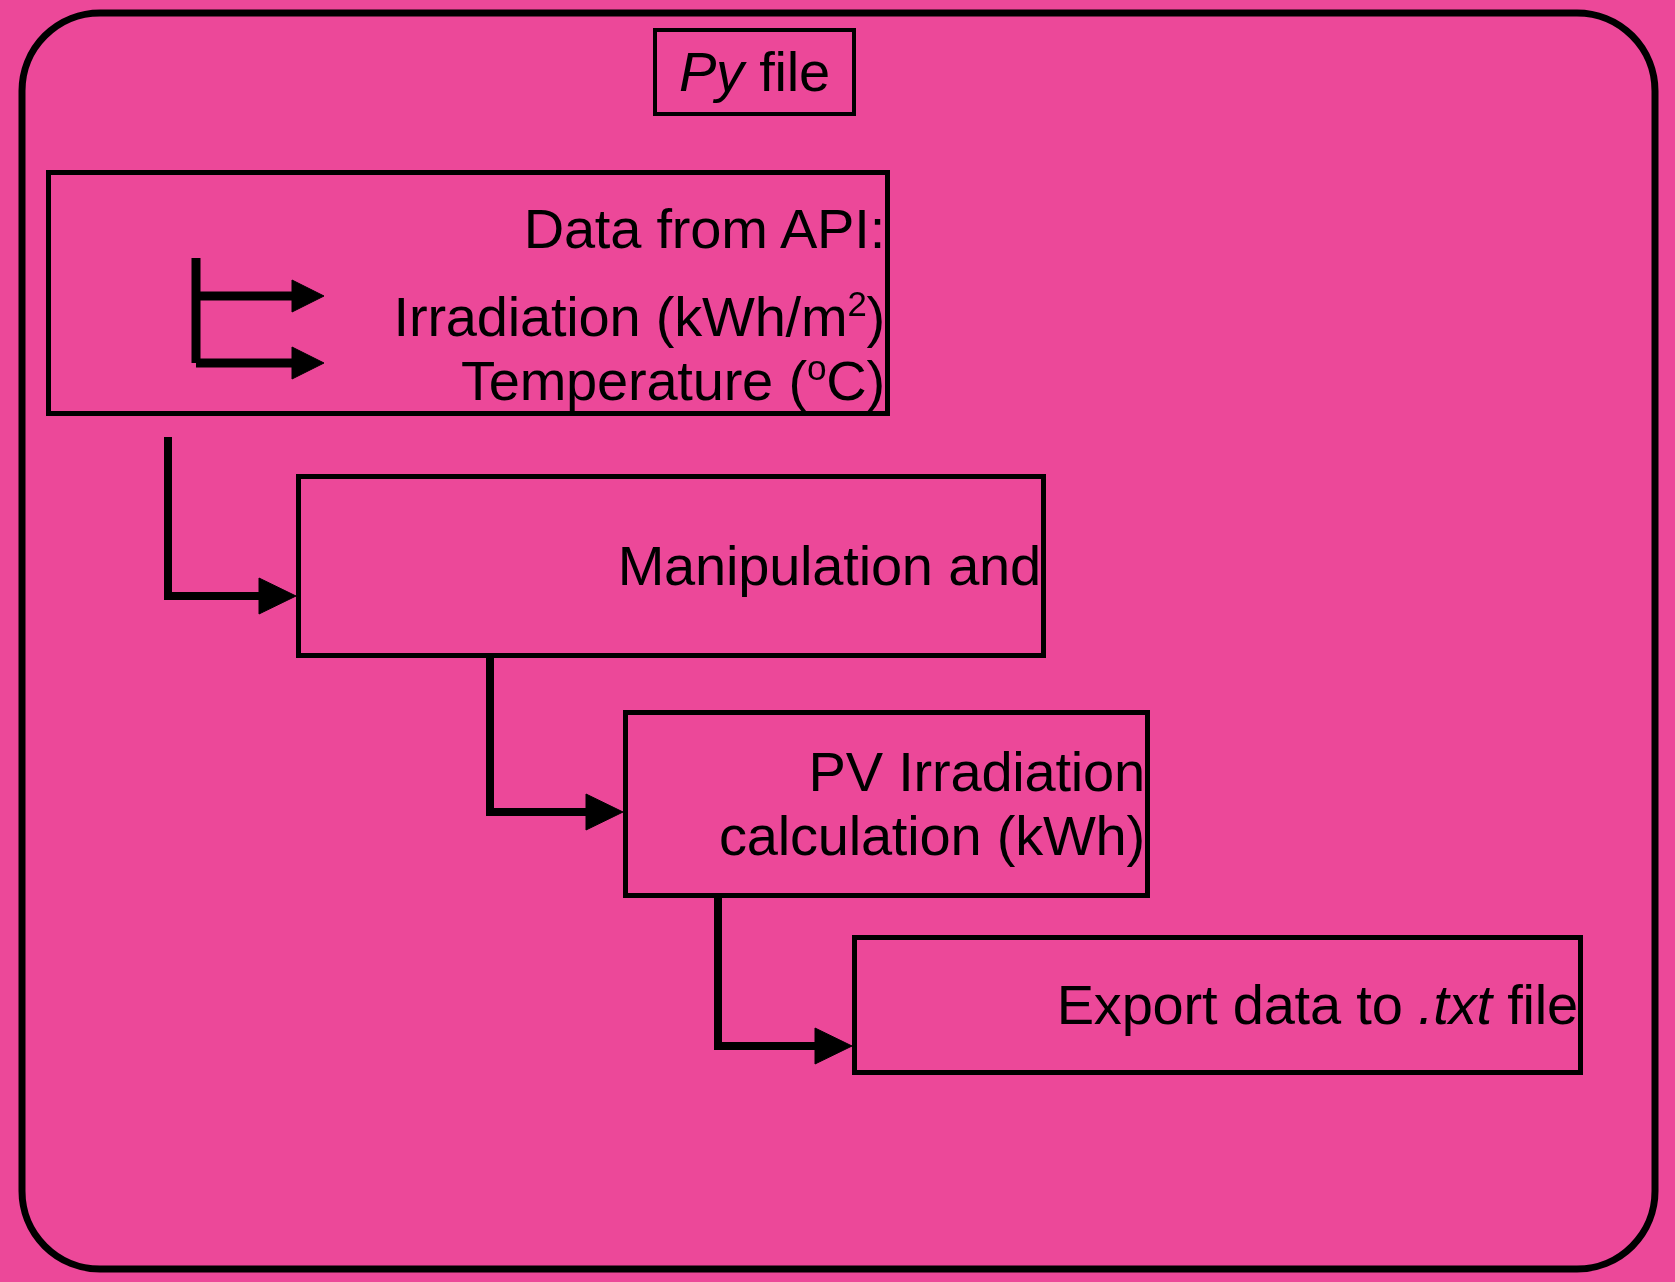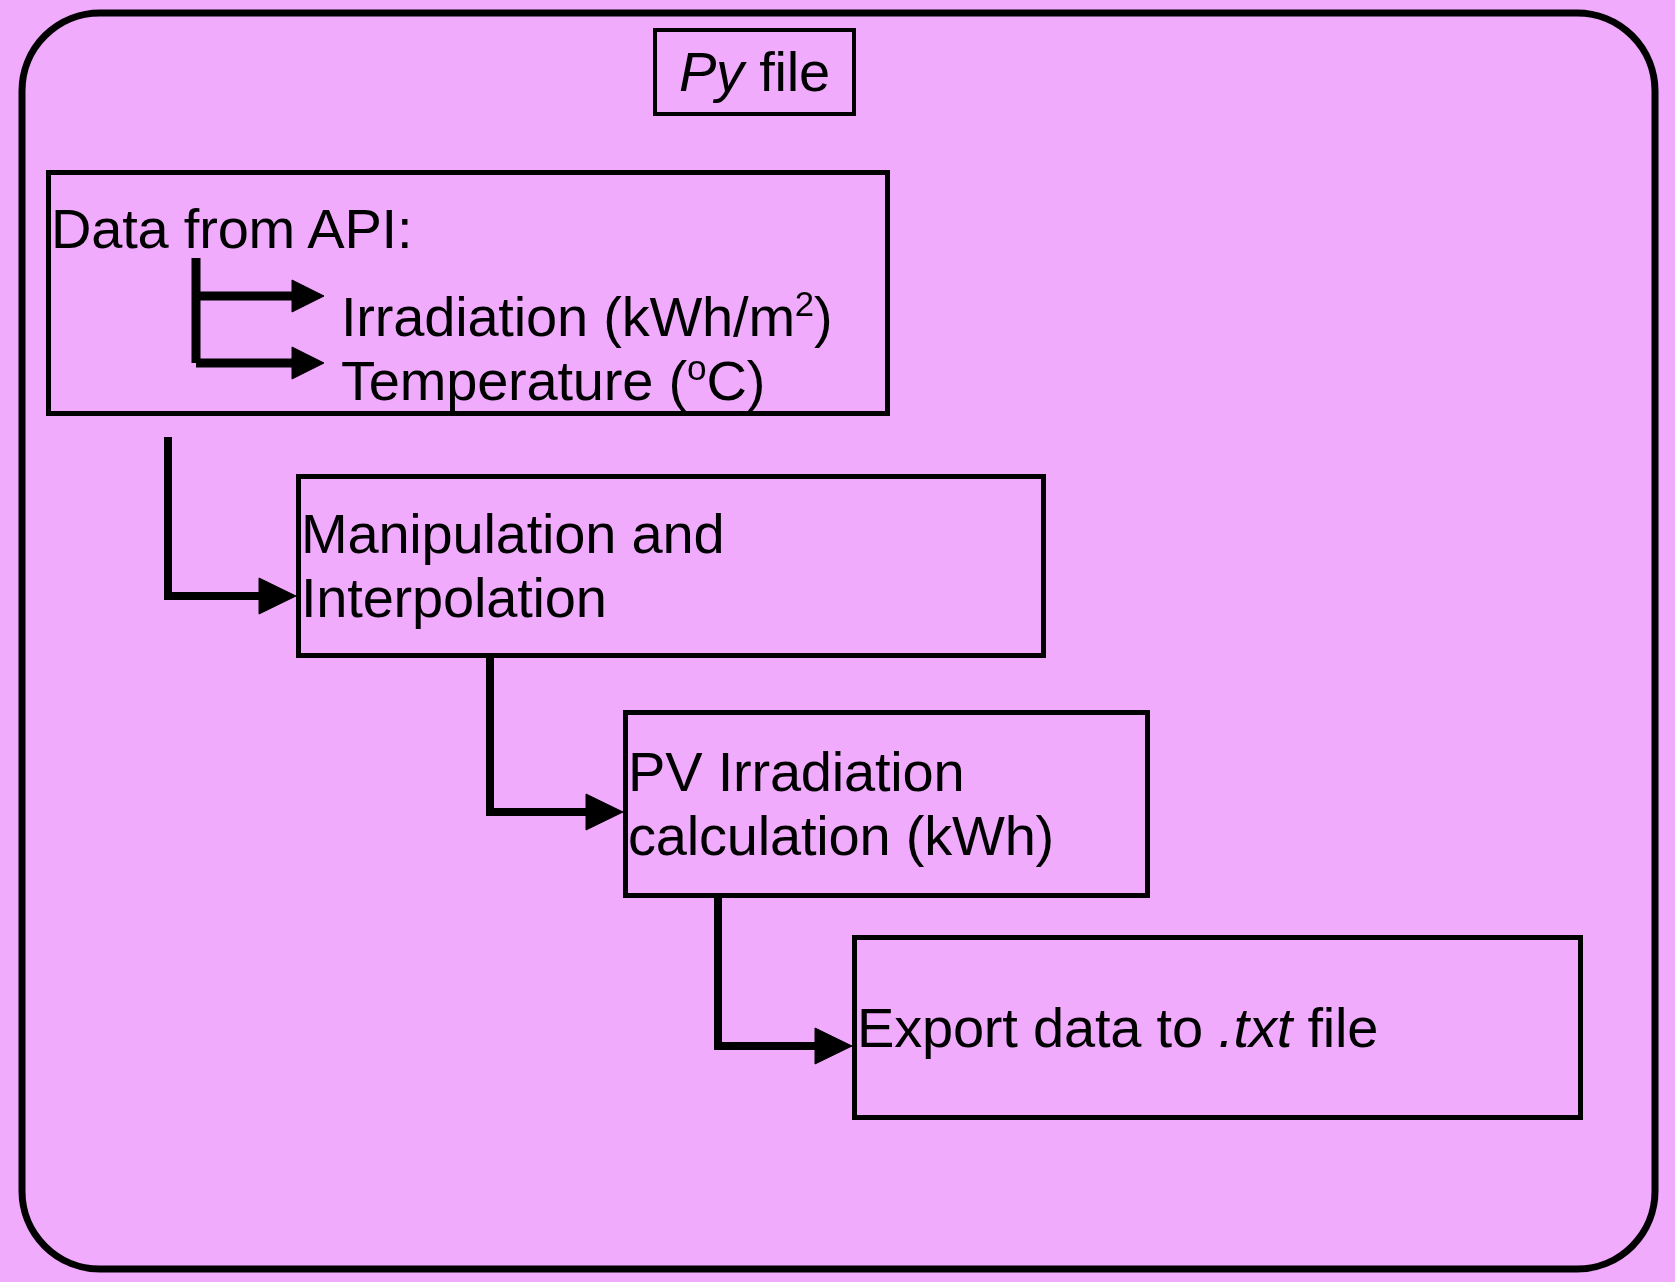--- a/index.html
+++ b/index.html
@@ -8,22 +8,23 @@
     background: #ffffff;
   }
   body {
     font-family: "Liberation Sans", sans-serif;
     color: #000000;
   }
   #canvas {
     position: relative;
     width: 1675px;
     height: 1282px;
-    background: #f0abfc;
+    background: #ec4899;
     overflow: hidden;
+    text-align: right;
   }
   svg.layer {
     position: absolute;
     top: 0;
     left: 0;
     width: 1675px;
     height: 1282px;
   }
   .node {
     position: absolute;
@@ -107,27 +108,26 @@
     <div class="txt" style="margin-top:24px; padding-left:290px;">
       <span>Irradiation (kWh/m</span><sup>2</sup><span>)</span>
     </div>
     <div class="txt" style="padding-left:290px;">
       <span>Temperature (</span><span class="sup-o">o</span><span>C)</span>
     </div>
   </div>
 
   <div class="node" style="left:296px; top:474px; width:750px; height:184px;">
     <div class="txt pad line-wrap">Manipulation and</div>
-    <div class="txt pad line-wrap">Interpolation</div>
   </div>
 
   <div class="node" style="left:623px; top:710px; width:527px; height:188px;">
     <div class="txt pad line-wrap">PV Irradiation</div>
     <div class="txt pad line-wrap">calculation (kWh)</div>
   </div>
 
-  <div class="node" style="left:852px; top:935px; width:731px; height:185px;">
+  <div class="node" style="left:852px; top:935px; width:731px; height:140px;">
     <div class="txt pad line-wrap">
       <span>Export data to </span><i class="ital">.txt</i><span> file</span>
     </div>
   </div>
 
 </div>
 
 </body></html>

